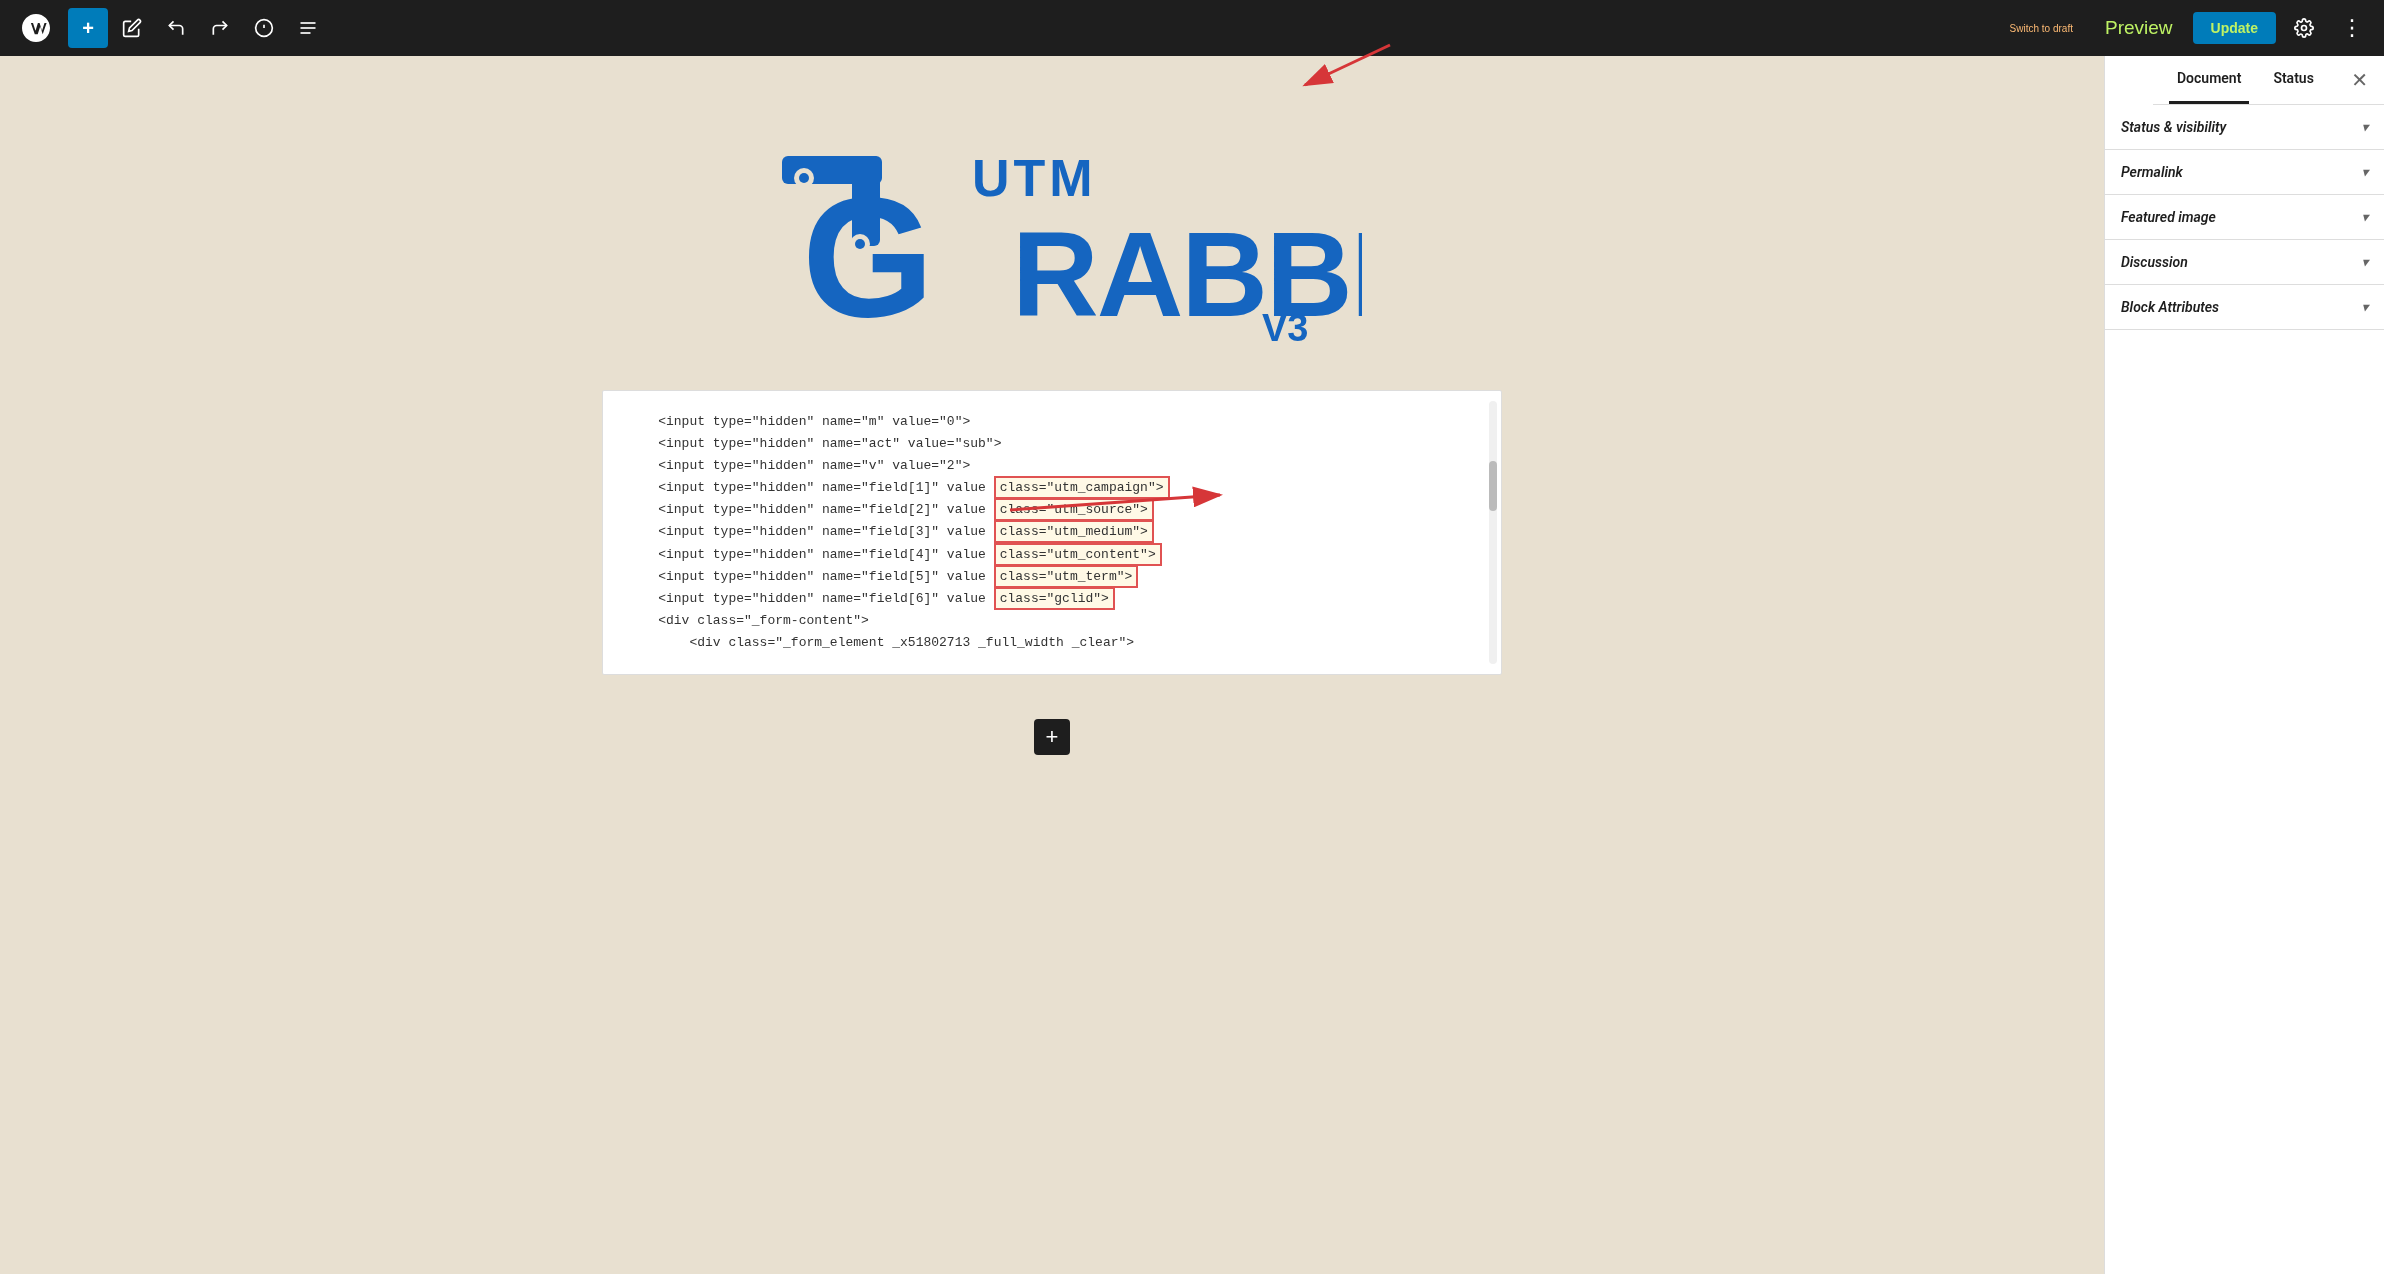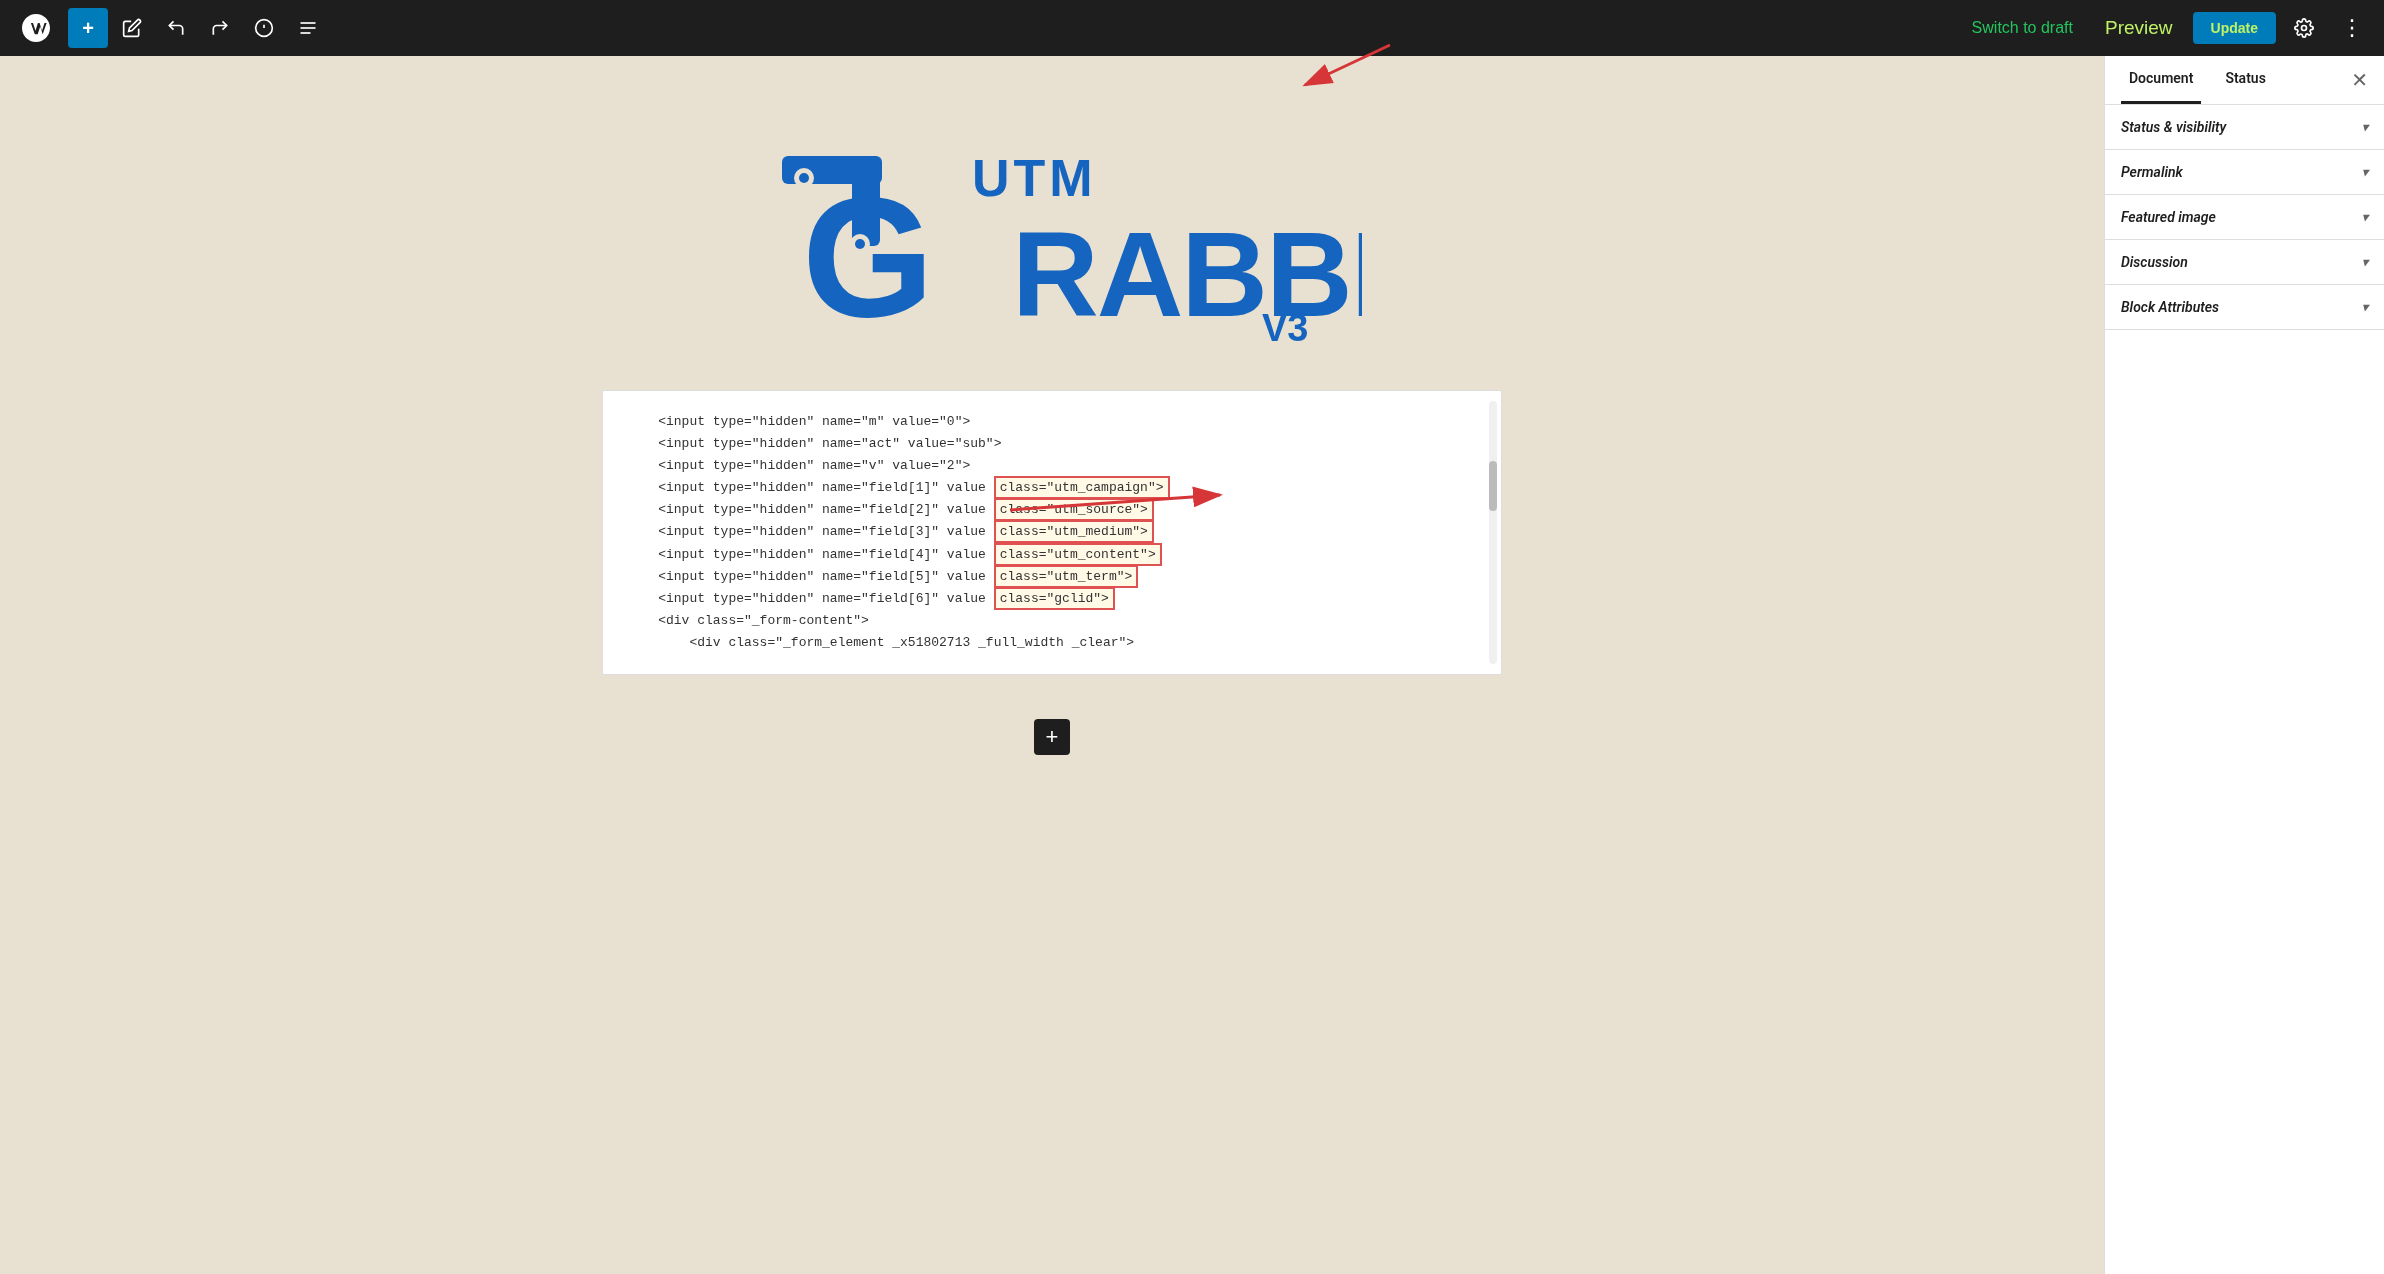--- a/index.html
+++ b/index.html
@@ -38,22 +38,22 @@
     }
     .tool-btn.active { background: #007cba; }
 
     .topbar-right {
       margin-left: auto;
       display: flex; align-items: center; gap: 8px;
     }
     .switch-draft-btn {
       background: transparent;
       border: none;
-      color: #22c55e;
-      font-size: 16px;
+      color: #fdba74;
+      font-size: 10px;
       cursor: pointer;
       padding: 8px 12px;
       border-radius: 4px;
     }
     .preview-btn {
       background: transparent;
       border: none;
       color: #bef264;
       font-size: 19px;
       cursor: pointer;
@@ -183,20 +183,21 @@
       height: 100%;
       overflow-y: auto;
       flex-shrink: 0;
     }
 
     .sidebar-tabs {
       display: flex;
       border-bottom: 1px solid #ddd;
       padding: 0 16px;
       position: relative;
+      margin-left: 48px;
     }
     .sidebar-tab {
       padding: 14px 8px 12px 8px;
       font-size: 14px;
       font-weight: 600;
       cursor: pointer;
       color: #1e1e1e;
       border-bottom: 3px solid transparent;
       margin-right: 16px;
     }

